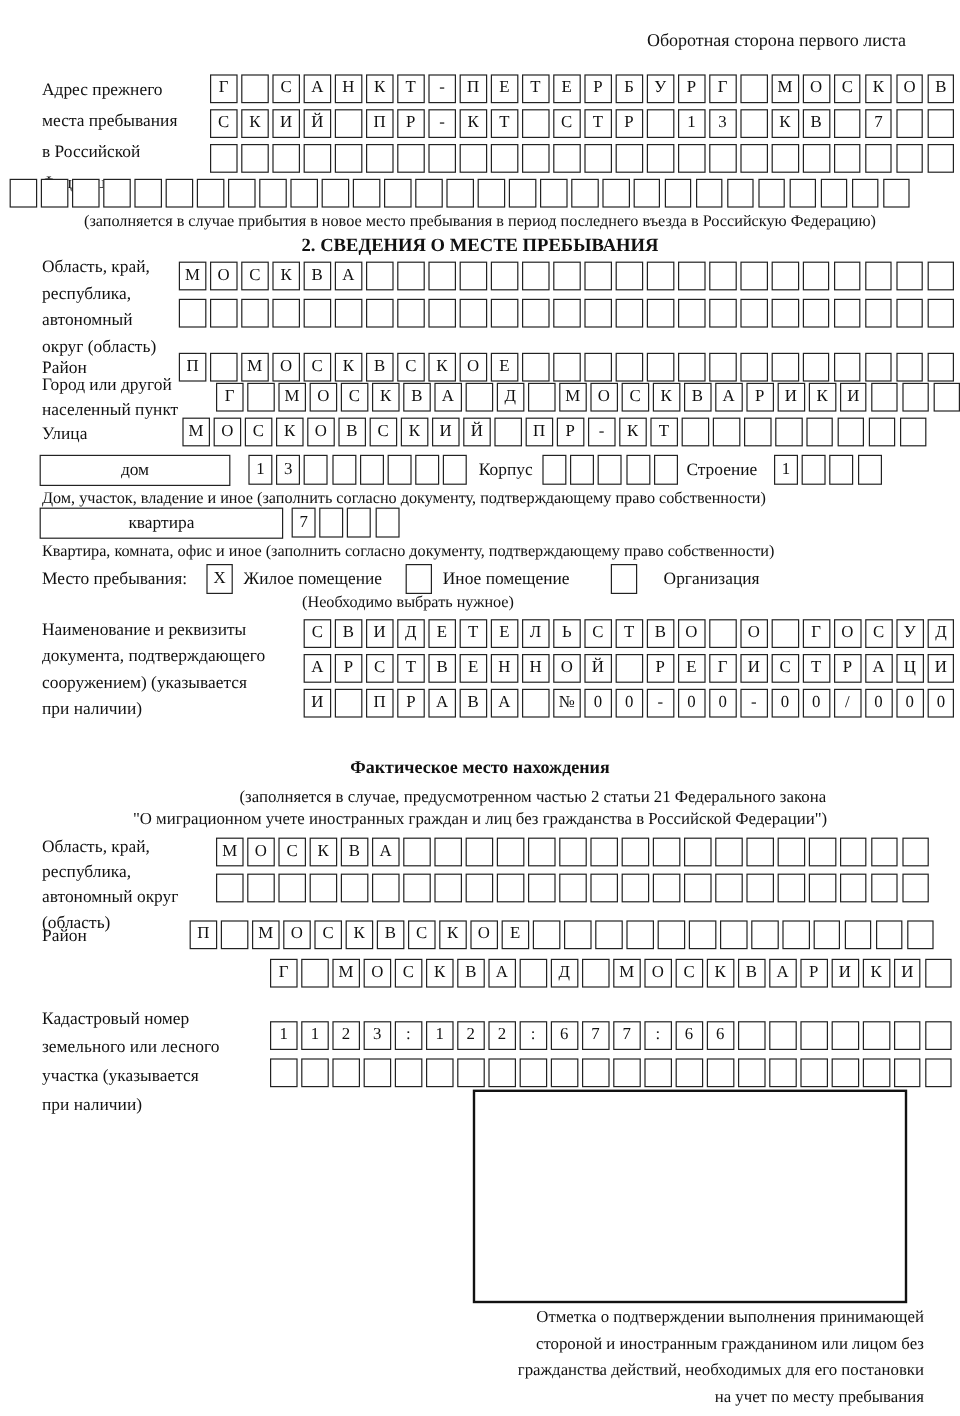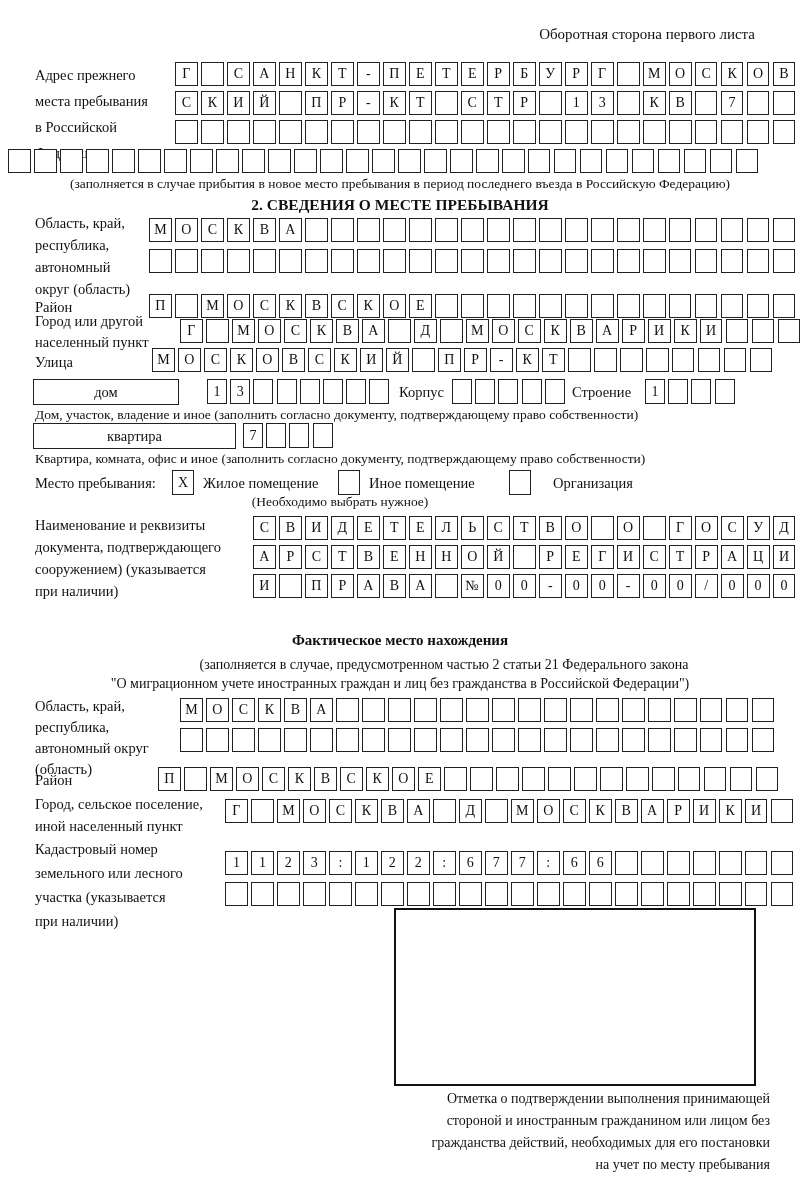--- a/index.html
+++ b/index.html
@@ -299,21 +299,21 @@
       <span class="cell"></span>
       <span class="cell"></span>
       <span class="cell"></span>
       <span class="cell"></span>
       <span class="cell"></span>
       <span class="cell"></span>
       <span class="cell"></span>
       <span class="cell"></span>
     </div>
 
-  <div class="bigbox" style="left:33px;top:379px;width:146px;">дом</div>
+  <div class="bigbox" style="left:33px;top:379px;width:159px;">дом</div>
   <div class="cellrow sm" style="left:207px;top:379px;">
       <span class="cell">1</span>
       <span class="cell">3</span>
       <span class="cell"></span>
       <span class="cell"></span>
       <span class="cell"></span>
       <span class="cell"></span>
       <span class="cell"></span>
       <span class="cell"></span>
     </div>
@@ -510,24 +510,20 @@
       <span class="cell"></span>
       <span class="cell"></span>
       <span class="cell"></span>
       <span class="cell"></span>
       <span class="cell"></span>
       <span class="cell"></span>
       <span class="cell"></span>
       <span class="cell"></span>
     </div>
 
-  <div class="abs lbl" style="left:35px;top:793px;line-height:22px;">
-    <div>Город, сельское поселение,</div>
-    <div>иной населенный пункт</div>
-  </div>
   <div class="cellrow" style="left:225px;top:799px;">
       <span class="cell">Г</span>
       <span class="cell"></span>
       <span class="cell">М</span>
       <span class="cell">О</span>
       <span class="cell">С</span>
       <span class="cell">К</span>
       <span class="cell">В</span>
       <span class="cell">А</span>
       <span class="cell"></span>

